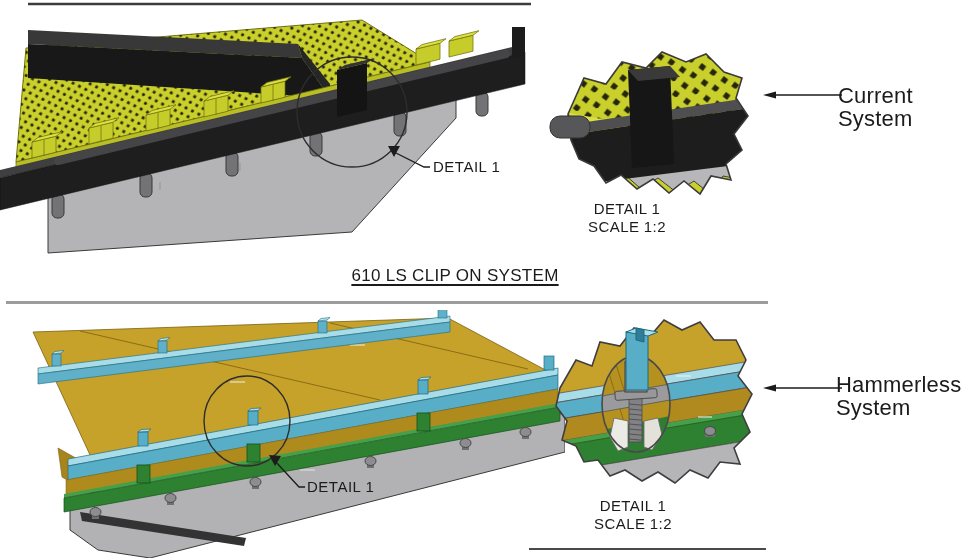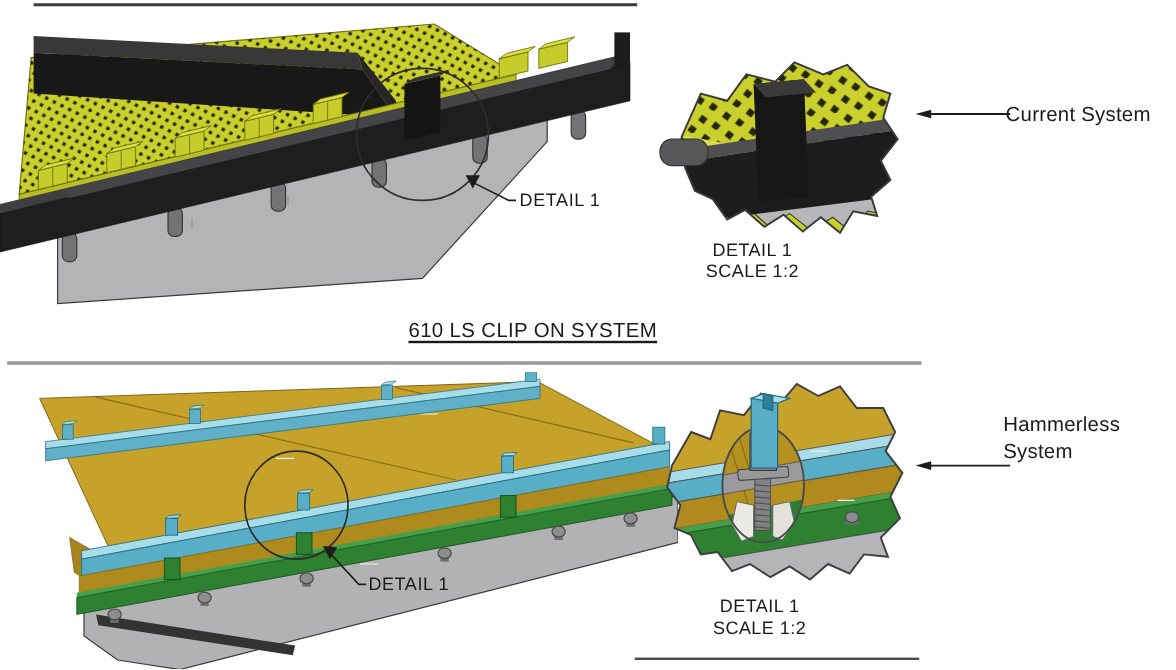--- a/index.html
+++ b/index.html
@@ -2,21 +2,21 @@
 <html><head>
 <meta charset="utf-8">
 <style>
   html,body{margin:0;padding:0;background:#ffffff;}
   .canvas{position:relative;width:980px;height:558px;background:#ffffff;overflow:hidden;
           font-family:"Liberation Sans",sans-serif;color:#1b1b1b;}
   .abs{position:absolute;}
   .sys-title{font-size:17px;letter-spacing:.3px;text-align:center;white-space:nowrap;}
   .underlined{text-decoration:underline;text-underline-offset:3px;text-decoration-thickness:1.5px;}
   .detail-label{text-align:center;font-size:15px;line-height:18px;letter-spacing:.4px;}
-  .annot-label{font-size:17px;line-height:23px;letter-spacing:.2px;}
+  .annot-label{font-size:22px;line-height:23px;letter-spacing:.2px;}
   .divider{background:#9c9c9e;}
   .stray-line{background:#4a4a4a;}
   .cad-text{font-family:"Liberation Sans",sans-serif;font-size:15px;fill:#1b1b1b;letter-spacing:.5px;}
   svg{display:block;overflow:hidden;}
 </style>
 </head>
 <body>
 
 <div class="canvas">
 
@@ -134,21 +134,21 @@
     <div>DETAIL 1</div>
     <div>SCALE 1:2</div>
   </div>
 
   <svg class="abs" style="left:762px;top:89px" width="80" height="12" viewBox="0 0 80 12">
     <line x1="10" y1="6" x2="80" y2="6" stroke="#1b1b1b" stroke-width="1.6"></line>
     <polygon points="1,6 14,2.4 14,9.6" fill="#1b1b1b"></polygon>
   </svg>
   <div class="abs annot-label" style="left:838px;top:84px">Current System</div>
 
-  <div class="abs sys-title underlined" style="left:264px;top:266px;width:360px">610 LS CLIP ON SYSTEM</div>
+  <div class="abs sys-title underlined" style="left:275px;top:266px;width:360px">610 LS CLIP ON SYSTEM</div>
   <div class="abs divider" style="left:6px;top:301px;width:762px;height:3px"></div>
 
   <svg class="abs" style="left:0;top:310px" width="565" height="248" viewBox="0 310 565 248">
     <defs>
       <clipPath id="deckClip">
           <polygon points="33,332 448,318 553,374 97,470"></polygon>
         </clipPath>
     </defs>
 
     <g>
@@ -298,20 +298,20 @@
 
   <div class="abs detail-label" style="left:552px;top:497px;width:162px">
     <div>DETAIL 1</div>
     <div>SCALE 1:2</div>
   </div>
 
   <svg class="abs" style="left:762px;top:382px" width="80" height="12" viewBox="0 0 80 12">
     <line x1="10" y1="6" x2="80" y2="6" stroke="#1b1b1b" stroke-width="1.6"></line>
     <polygon points="1,6 14,2.4 14,9.6" fill="#1b1b1b"></polygon>
   </svg>
-  <div class="abs annot-label" style="left:836px;top:342px">
+  <div class="abs annot-label" style="left:836px;top:373px">
     <div>Hammerless</div>
     <div>System</div>
   </div>
 
   <div class="abs stray-line" style="left:529px;top:548px;width:237px;height:1.5px"></div>
 
 </div>
 
 </body></html>

